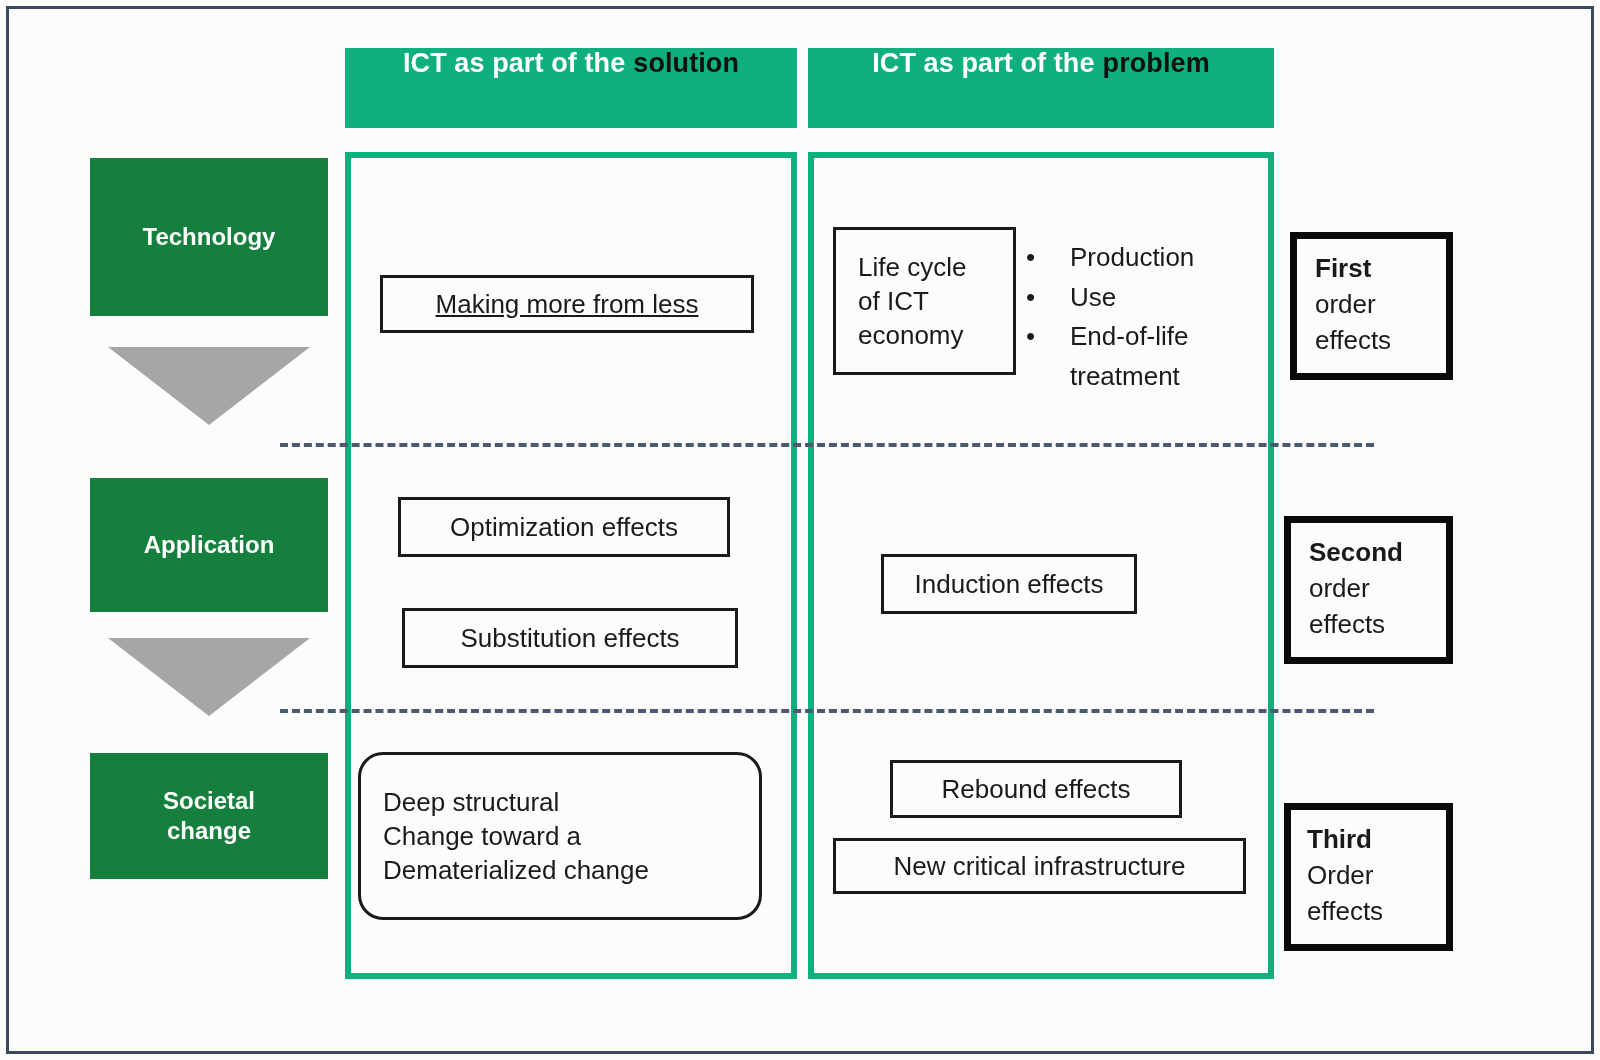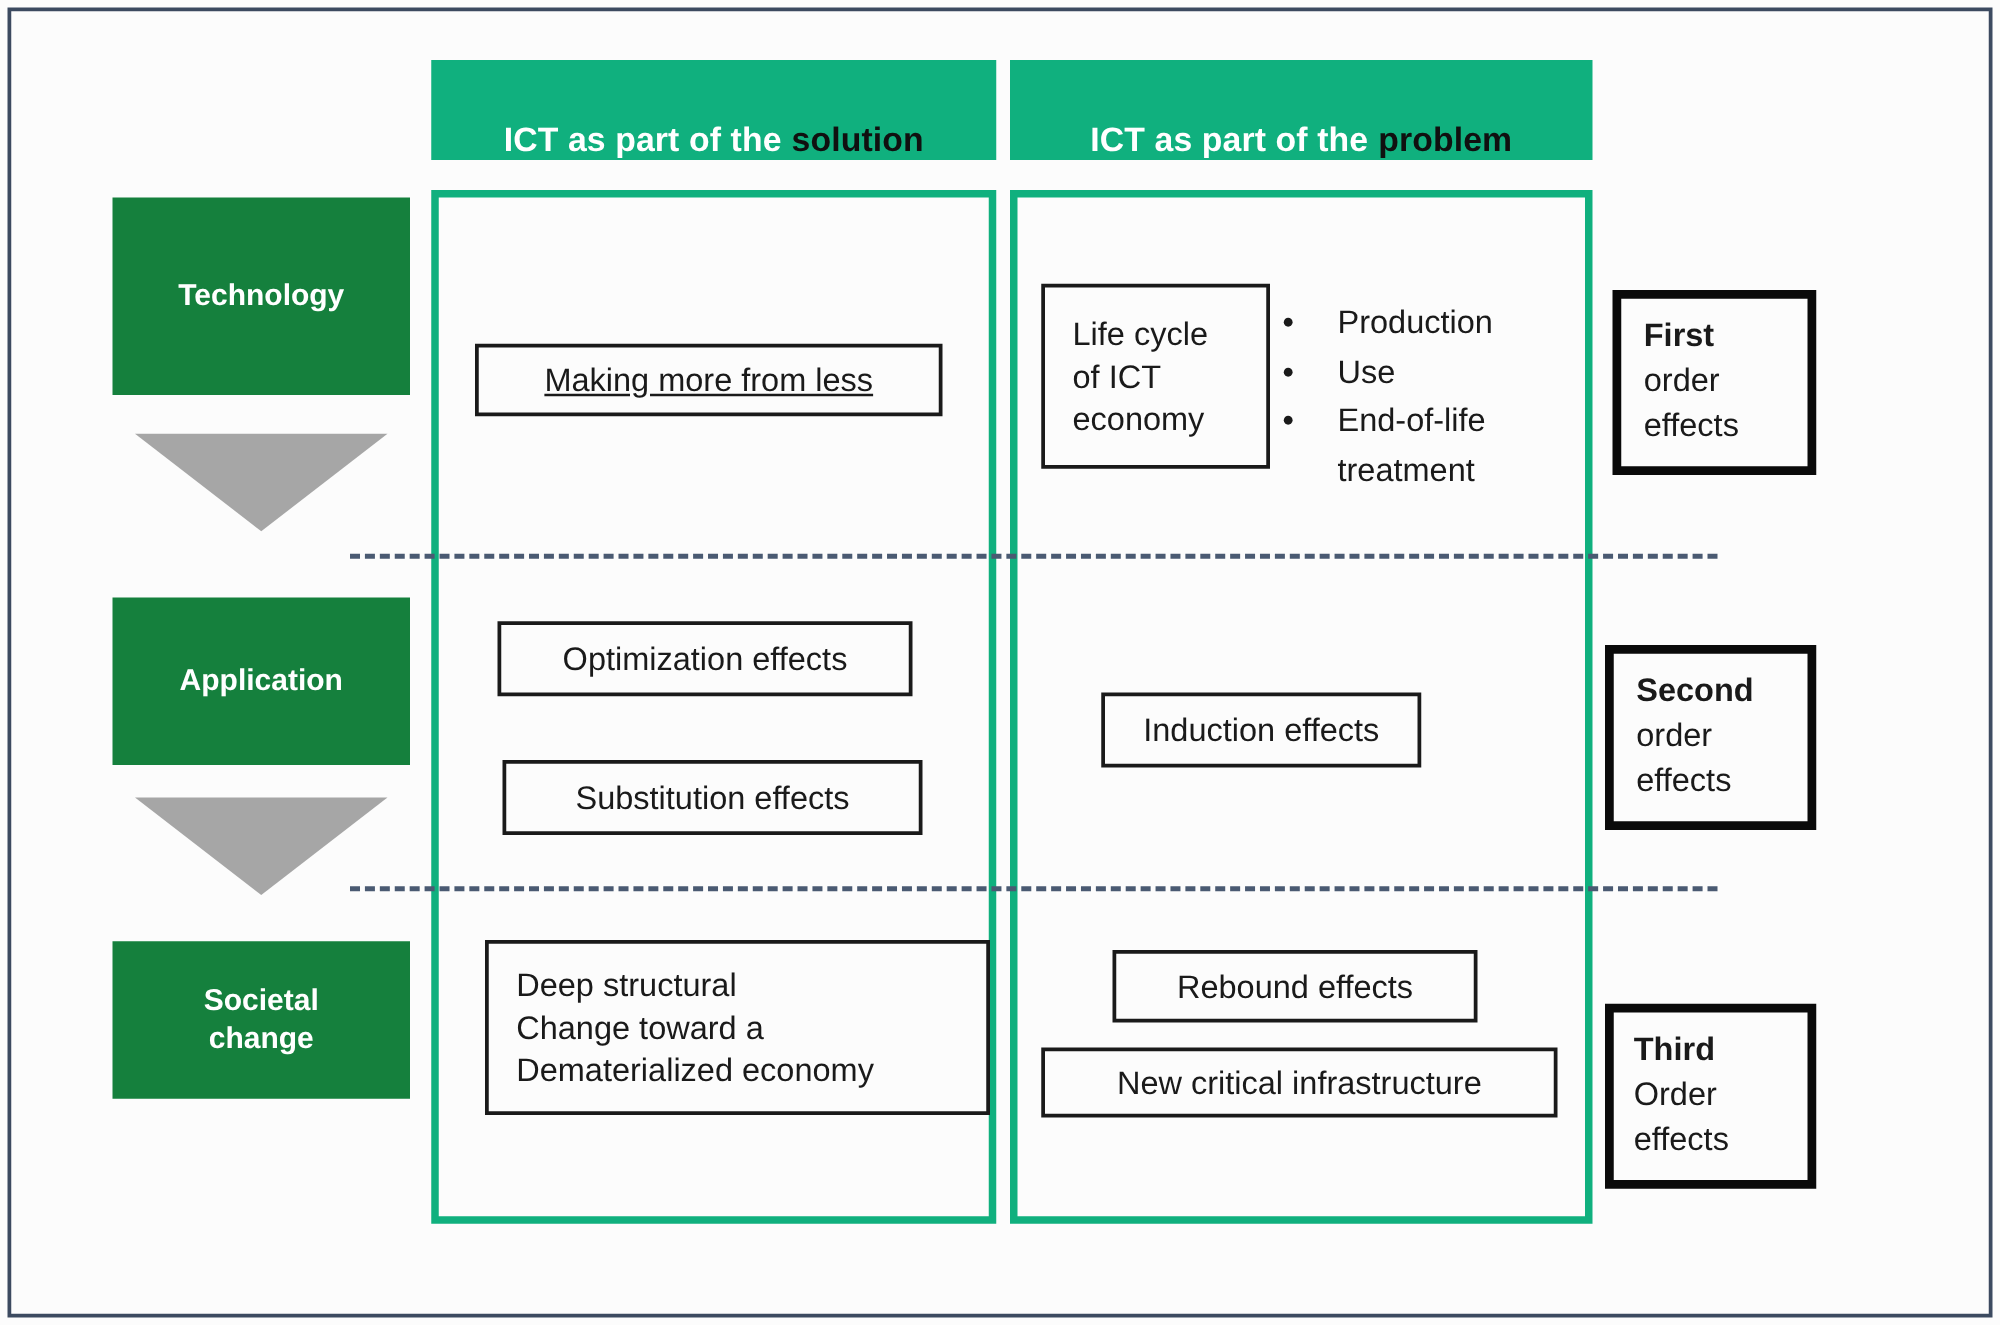--- a/index.html
+++ b/index.html
@@ -34,21 +34,21 @@
 
   
   .col-header {
     position: absolute;
     box-sizing: border-box;
     background: #10b07e;
     color: #ffffff;
     font-size: 27px;
     font-weight: bold;
     display: flex;
-    align-items: flex-end;
+    align-items: flex-start;
     justify-content: center;
     letter-spacing: 0.1px;
     white-space: nowrap;
   }
   .col-header .emph {
     color: #101010;
     font-weight: bold;
     margin-left: 8px;
   }
   #header-solution { left: 345px; top: 48px; width: 452px; height: 80px; }
@@ -119,21 +119,21 @@
   }
   .item-box.left-align {
     justify-content: flex-start;
     text-align: left;
     padding-left: 22px;
   }
 
   #box-making-more     { left: 380px; top: 275px; width: 374px; height: 58px; text-decoration: underline; }
   #box-optimization    { left: 398px; top: 497px; width: 332px; height: 60px; }
   #box-substitution    { left: 402px; top: 608px; width: 336px; height: 60px; }
-  #box-deep-structural { left: 388px; top: 752px; width: 404px; height: 140px; }
+  #box-deep-structural { left: 358px; top: 752px; width: 404px; height: 168px; border-radius: 25px; }
 
   #box-lifecycle       { left: 833px; top: 227px; width: 183px; height: 148px; }
   #box-induction       { left: 881px; top: 554px; width: 256px; height: 60px; }
   #box-rebound         { left: 890px; top: 760px; width: 292px; height: 58px; }
   #box-newcritical     { left: 833px; top: 838px; width: 413px; height: 56px; }
 
   
   #lifecycle-bullets {
     position: absolute;
     left: 1026px;
@@ -222,21 +222,21 @@
   <div class="item-box" id="box-optimization">
     <span>Optimization effects</span>
   </div>
   <div class="item-box" id="box-substitution">
     <span>Substitution effects</span>
   </div>
   <div class="item-box left-align" id="box-deep-structural">
     <div>
       <span>Deep structural</span><br>
       <span>Change toward a</span><br>
-      <span>Dematerialized economy</span>
+      <span>Dematerialized change</span>
     </div>
   </div>
 
   <div class="item-box left-align" id="box-lifecycle">
     <div>
       <span>Life cycle</span><br>
       <span>of ICT</span><br>
       <span>economy</span>
     </div>
   </div>

